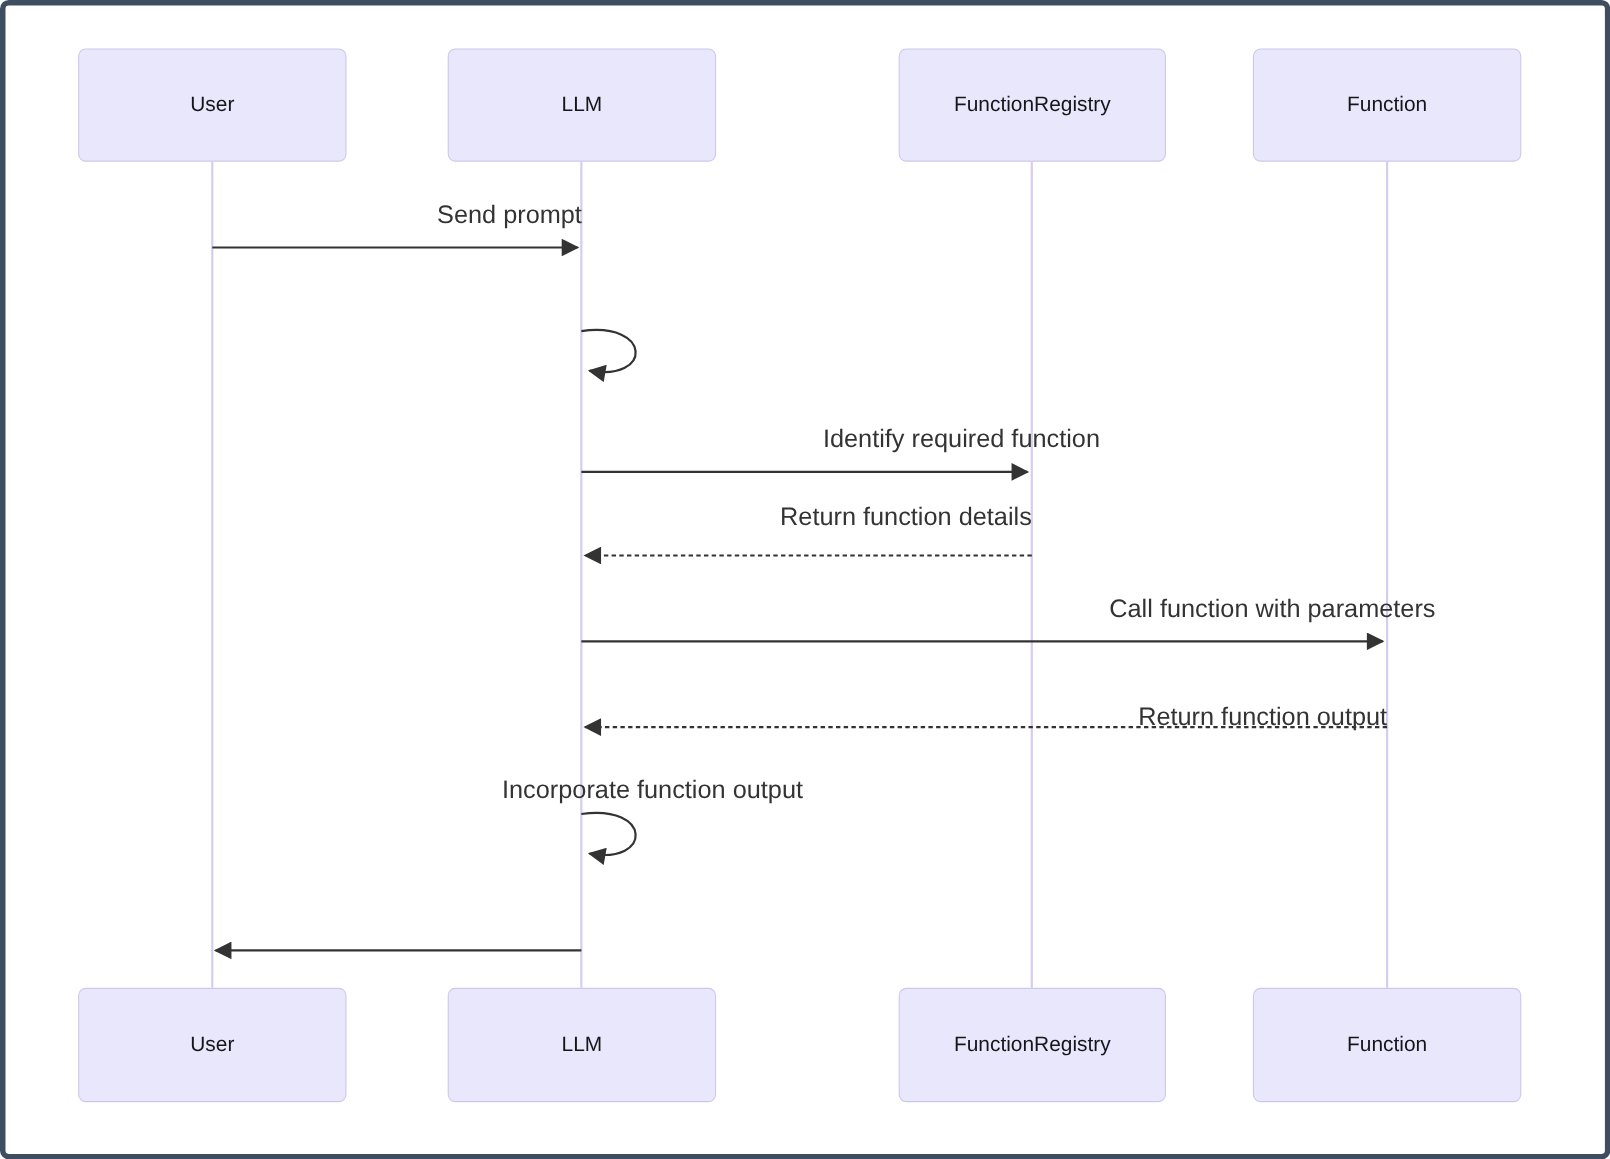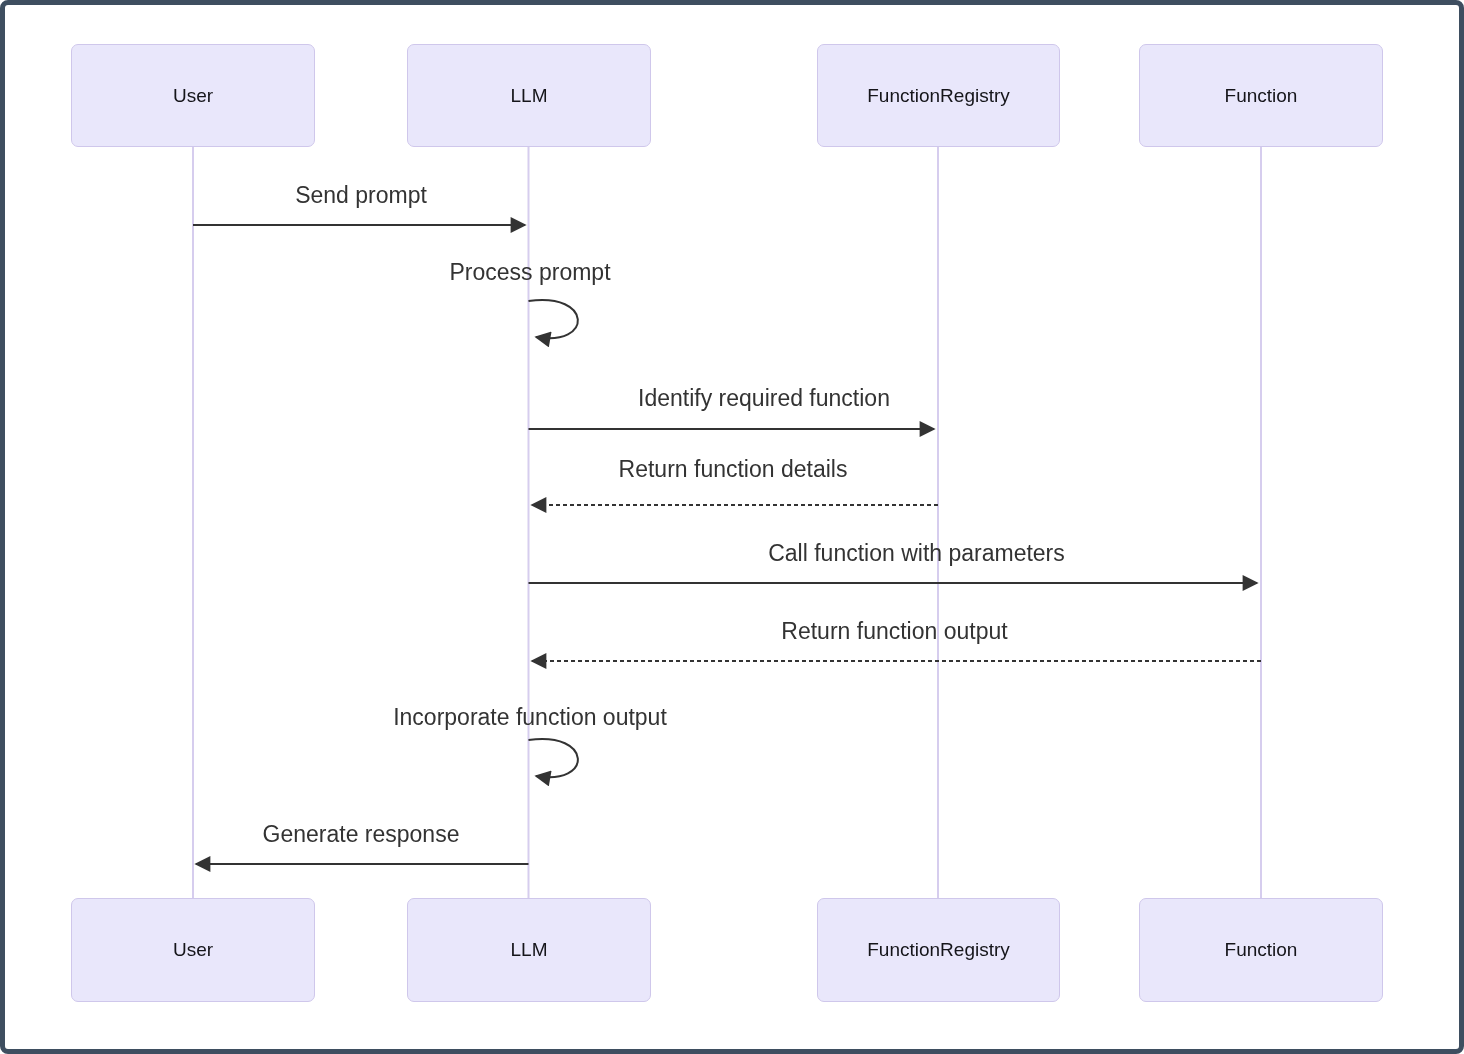--- a/index.html
+++ b/index.html
@@ -24,21 +24,21 @@
     background:var(--actor_fill,#E9E7FB);
     border:1.5px solid var(--actor_border,#CFC7EB);
     border-radius:7px;
     display:flex;align-items:center;justify-content:center;
     font-size:19px;
     color:var(--actor_text,#15151A);
   }
   .msg-label{
     position:absolute;
     font-size:23px;line-height:28px;
-    text-align:center;
+    text-align:right;
     color:var(--message_text,#333);
     white-space:nowrap;
   }
 </style>
 </head>
 <body>
 
 <div class="frame">
 
   <svg class="overlay" viewBox="0 0 1464 1054">
@@ -83,21 +83,19 @@
     <span>LLM</span>
   </div>
   <div class="actor-box" style="left:812px;top:893px;width:243px;height:104px;">
     <span>FunctionRegistry</span>
   </div>
   <div class="actor-box" style="left:1134px;top:893px;width:244px;height:104px;">
     <span>Function</span>
   </div>
 
   <div class="msg-label" style="left:188px;top:176px;width:336px;">Send prompt</div>
-  <div class="msg-label" style="left:355px;top:253px;width:340px;">Process prompt</div>
   <div class="msg-label" style="left:523px;top:379px;width:472px;">Identify required function</div>
   <div class="msg-label" style="left:523px;top:450px;width:410px;">Return function details</div>
   <div class="msg-label" style="left:523px;top:534px;width:777px;">Call function with parameters</div>
-  <div class="msg-label" style="left:523px;top:612px;width:733px;">Return function output</div>
+  <div class="msg-label" style="left:523px;top:632px;width:733px;">Return function output</div>
   <div class="msg-label" style="left:325px;top:698px;width:400px;">Incorporate function output</div>
-  <div class="msg-label" style="left:188px;top:815px;width:336px;">Generate response</div>
 
 </div>
 
 </body></html>

